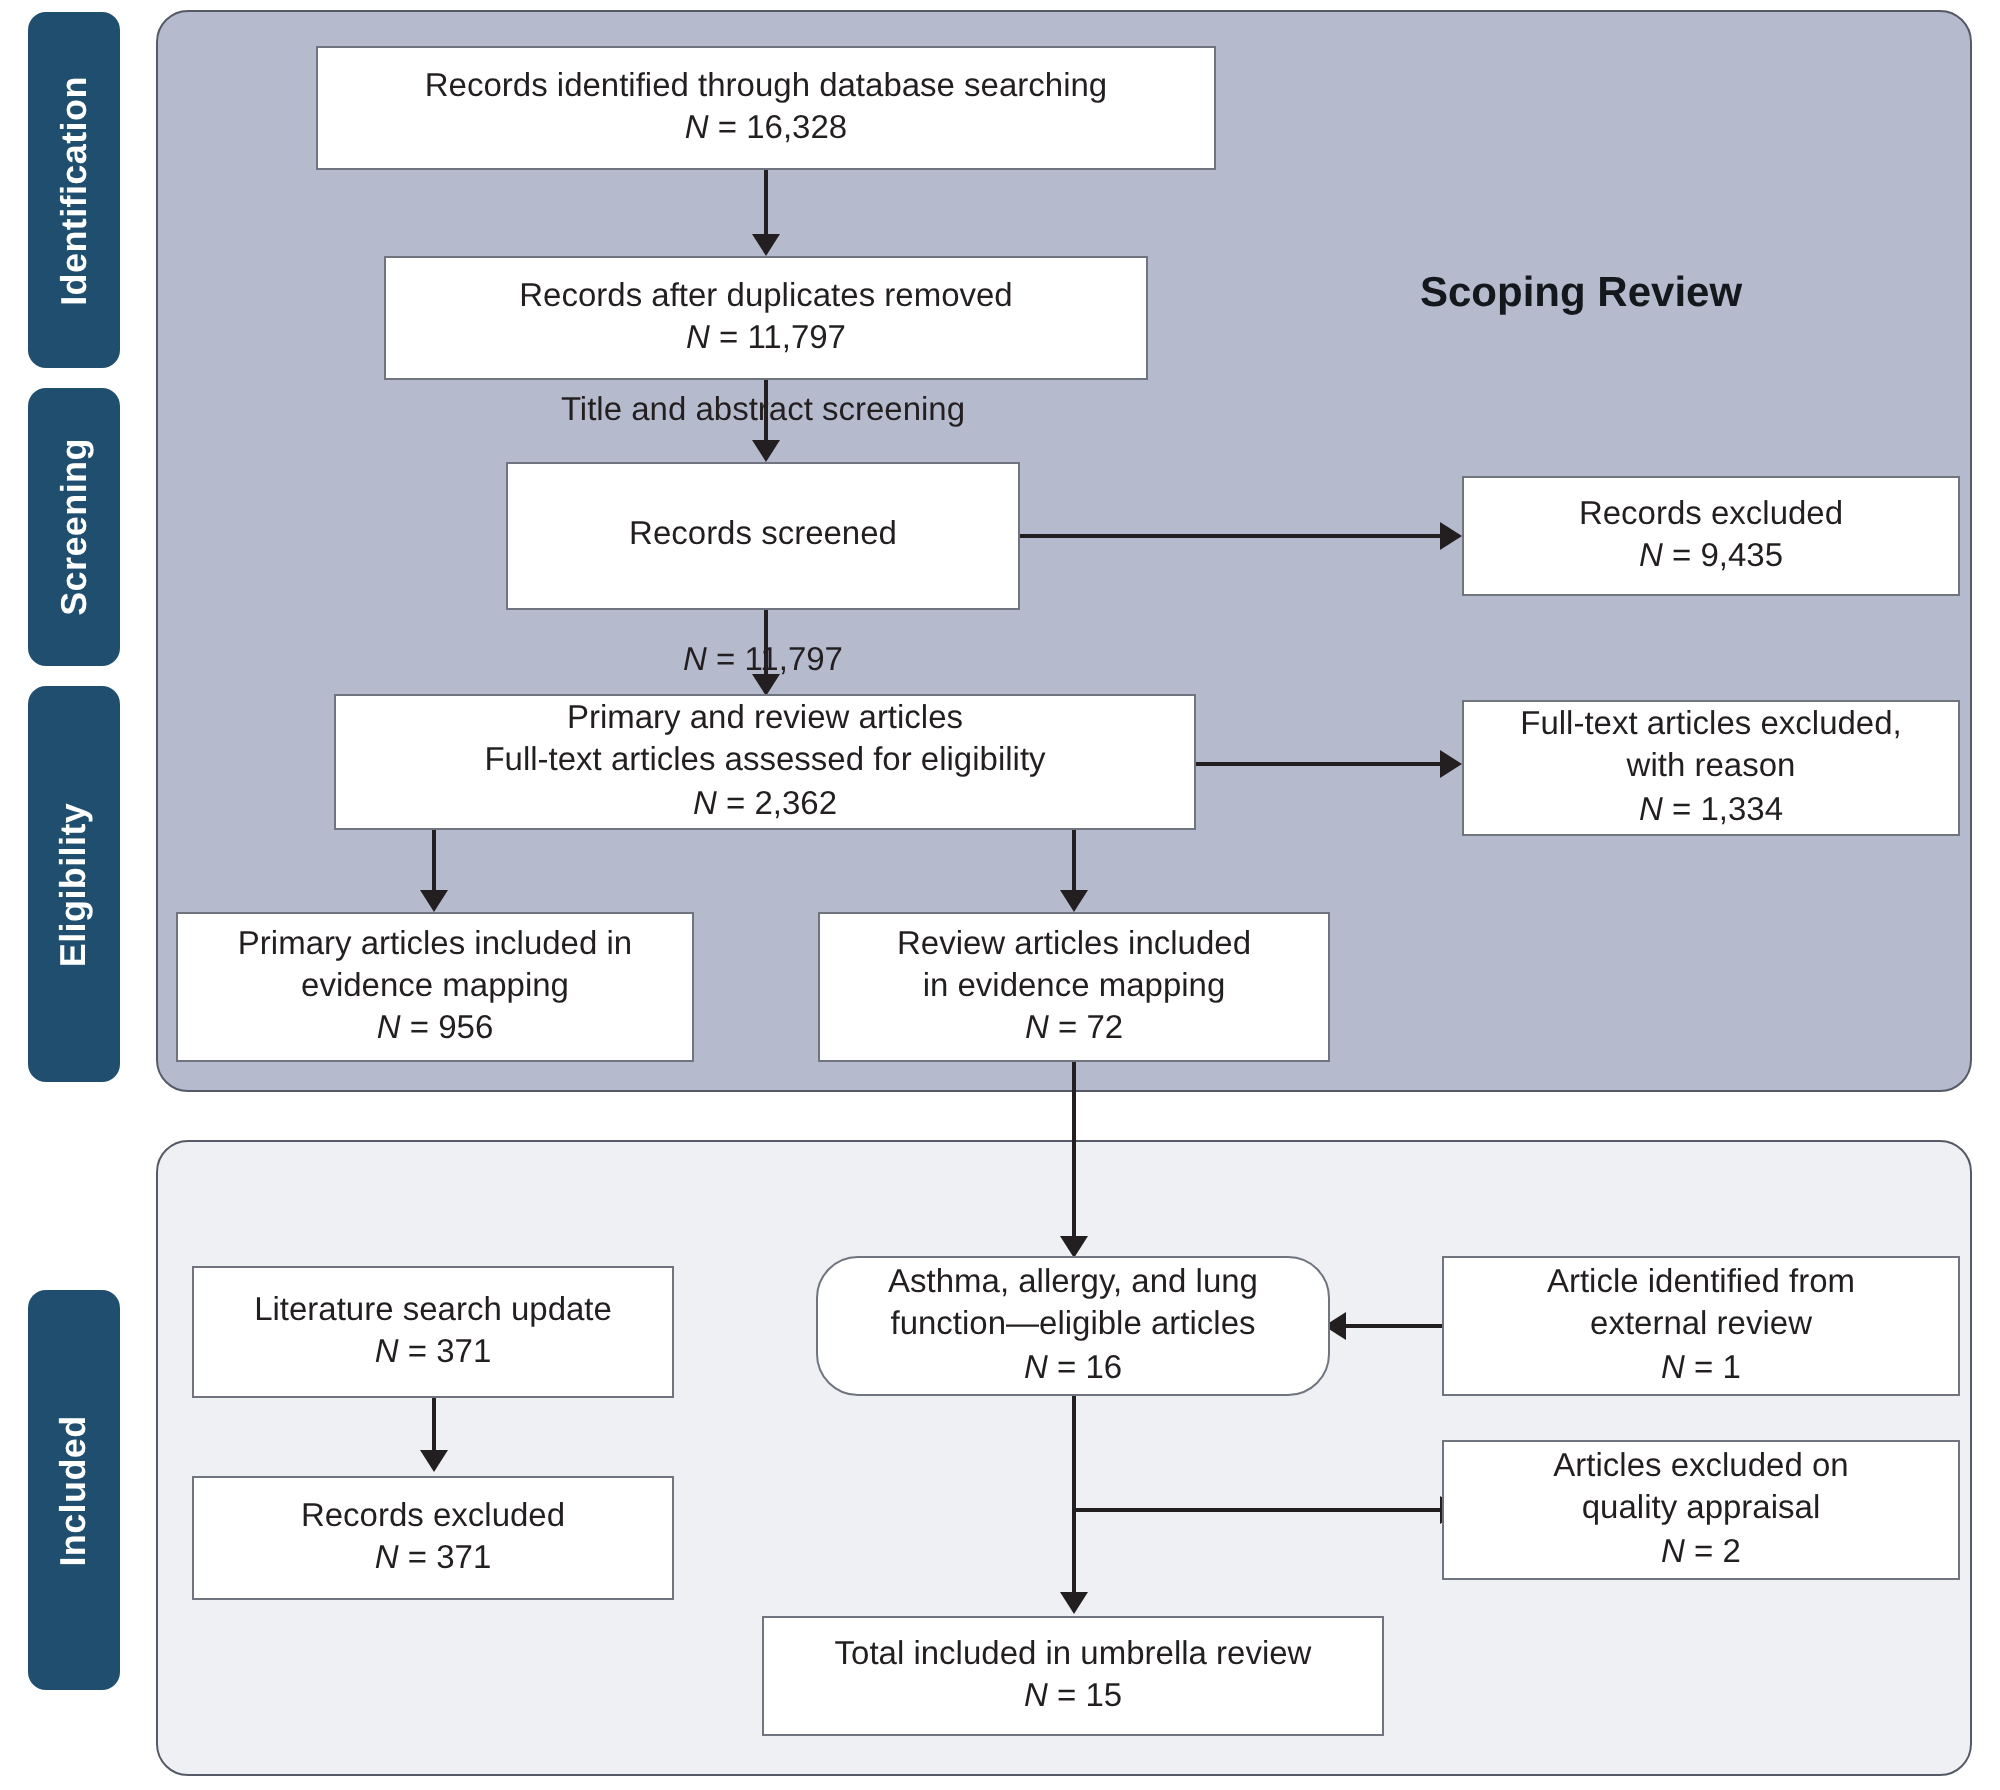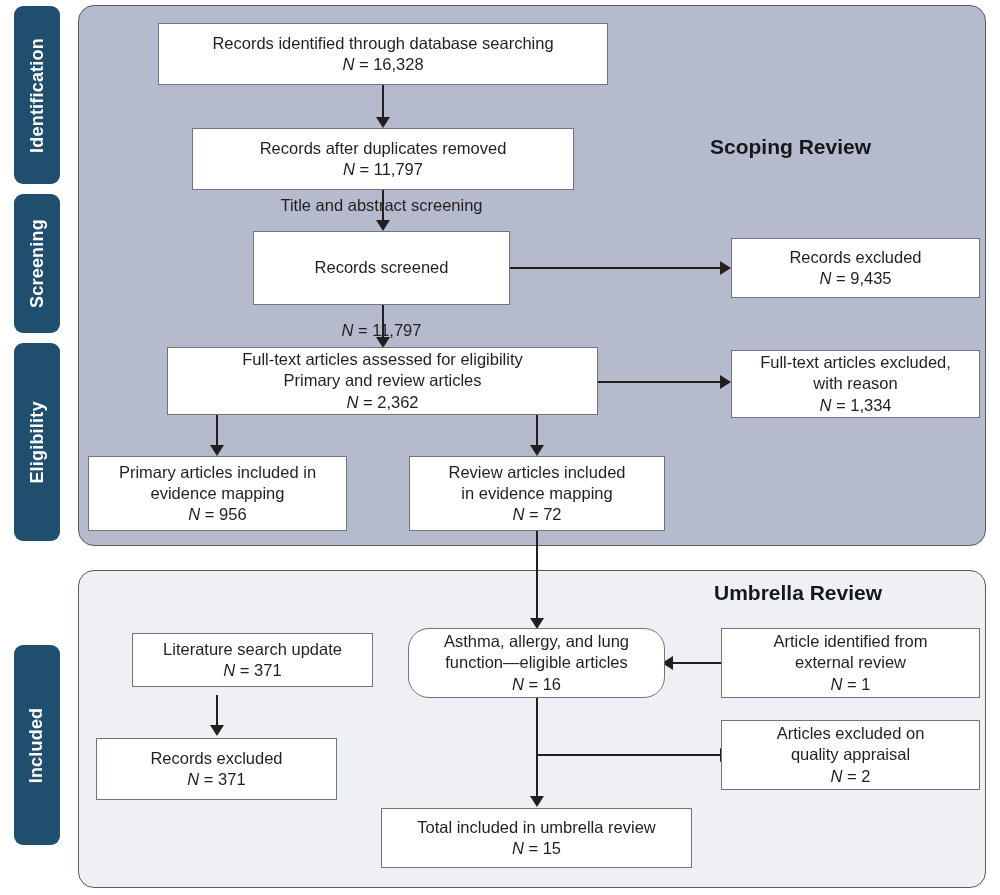--- a/index.html
+++ b/index.html
@@ -98,21 +98,20 @@
 </style>
 </head>
 <body>
 
 <div id="diagram">
 
   <div class="panel panel-scoping" style="left:78px; top:5px; right:14px; height:541px;"></div>
   <div class="panel panel-umbrella" style="left:78px; top:570px; right:14px; height:318px;"></div>
 
   <div class="panel-title" style="left:710px; top:135px;">Scoping Review</div>
-  <div class="panel-title" style="left:714px; top:581px;">Umbrella Review</div>
 
   <div class="phase-tab" style="left:14px; top:6px; width:46px; height:178px;">
     <span class="vtext">Identification</span>
   </div>
   <div class="phase-tab" style="left:14px; top:194px; width:46px; height:139px;">
     <span class="vtext">Screening</span>
   </div>
   <div class="phase-tab" style="left:14px; top:343px; width:46px; height:198px;">
     <span class="vtext">Eligibility</span>
   </div>
@@ -179,22 +178,22 @@
   </div>
 
   <div class="box" style="left:731px; top:238px; width:249px; height:60px;">
     <span class="line">Records excluded</span>
     <span class="nline">
       <i>N</i> = <span>9,435</span>
     </span>
   </div>
 
   <div class="box" style="left:167px; top:347px; width:431px; height:68px;">
+    <span class="line">Primary and review articles</span>
     <span class="line">Full-text articles assessed for eligibility</span>
-    <span class="line">Primary and review articles</span>
     <span class="nline">
       <i>N</i> = <span>2,362</span>
     </span>
   </div>
 
   <div class="box" style="left:731px; top:350px; width:249px; height:68px;">
     <span class="line">Full-text articles excluded,</span>
     <span class="line">with reason</span>
     <span class="nline">
       <i>N</i> = <span>1,334</span>
@@ -210,21 +209,21 @@
   </div>
 
   <div class="box" style="left:409px; top:456px; width:256px; height:75px;">
     <span class="line">Review articles included</span>
     <span class="line">in evidence mapping</span>
     <span class="nline">
       <i>N</i> = <span>72</span>
     </span>
   </div>
 
-  <div class="box" style="left:96px; top:633px; width:241px; height:54px;margin-left:36px;">
+  <div class="box" style="left:96px; top:633px; width:241px; height:66px;">
     <span class="line">Literature search update</span>
     <span class="nline">
       <i>N</i> = <span>371</span>
     </span>
   </div>
 
   <div class="box" style="left:96px; top:738px; width:241px; height:62px;">
     <span class="line">Records excluded</span>
     <span class="nline">
       <i>N</i> = <span>371</span>

